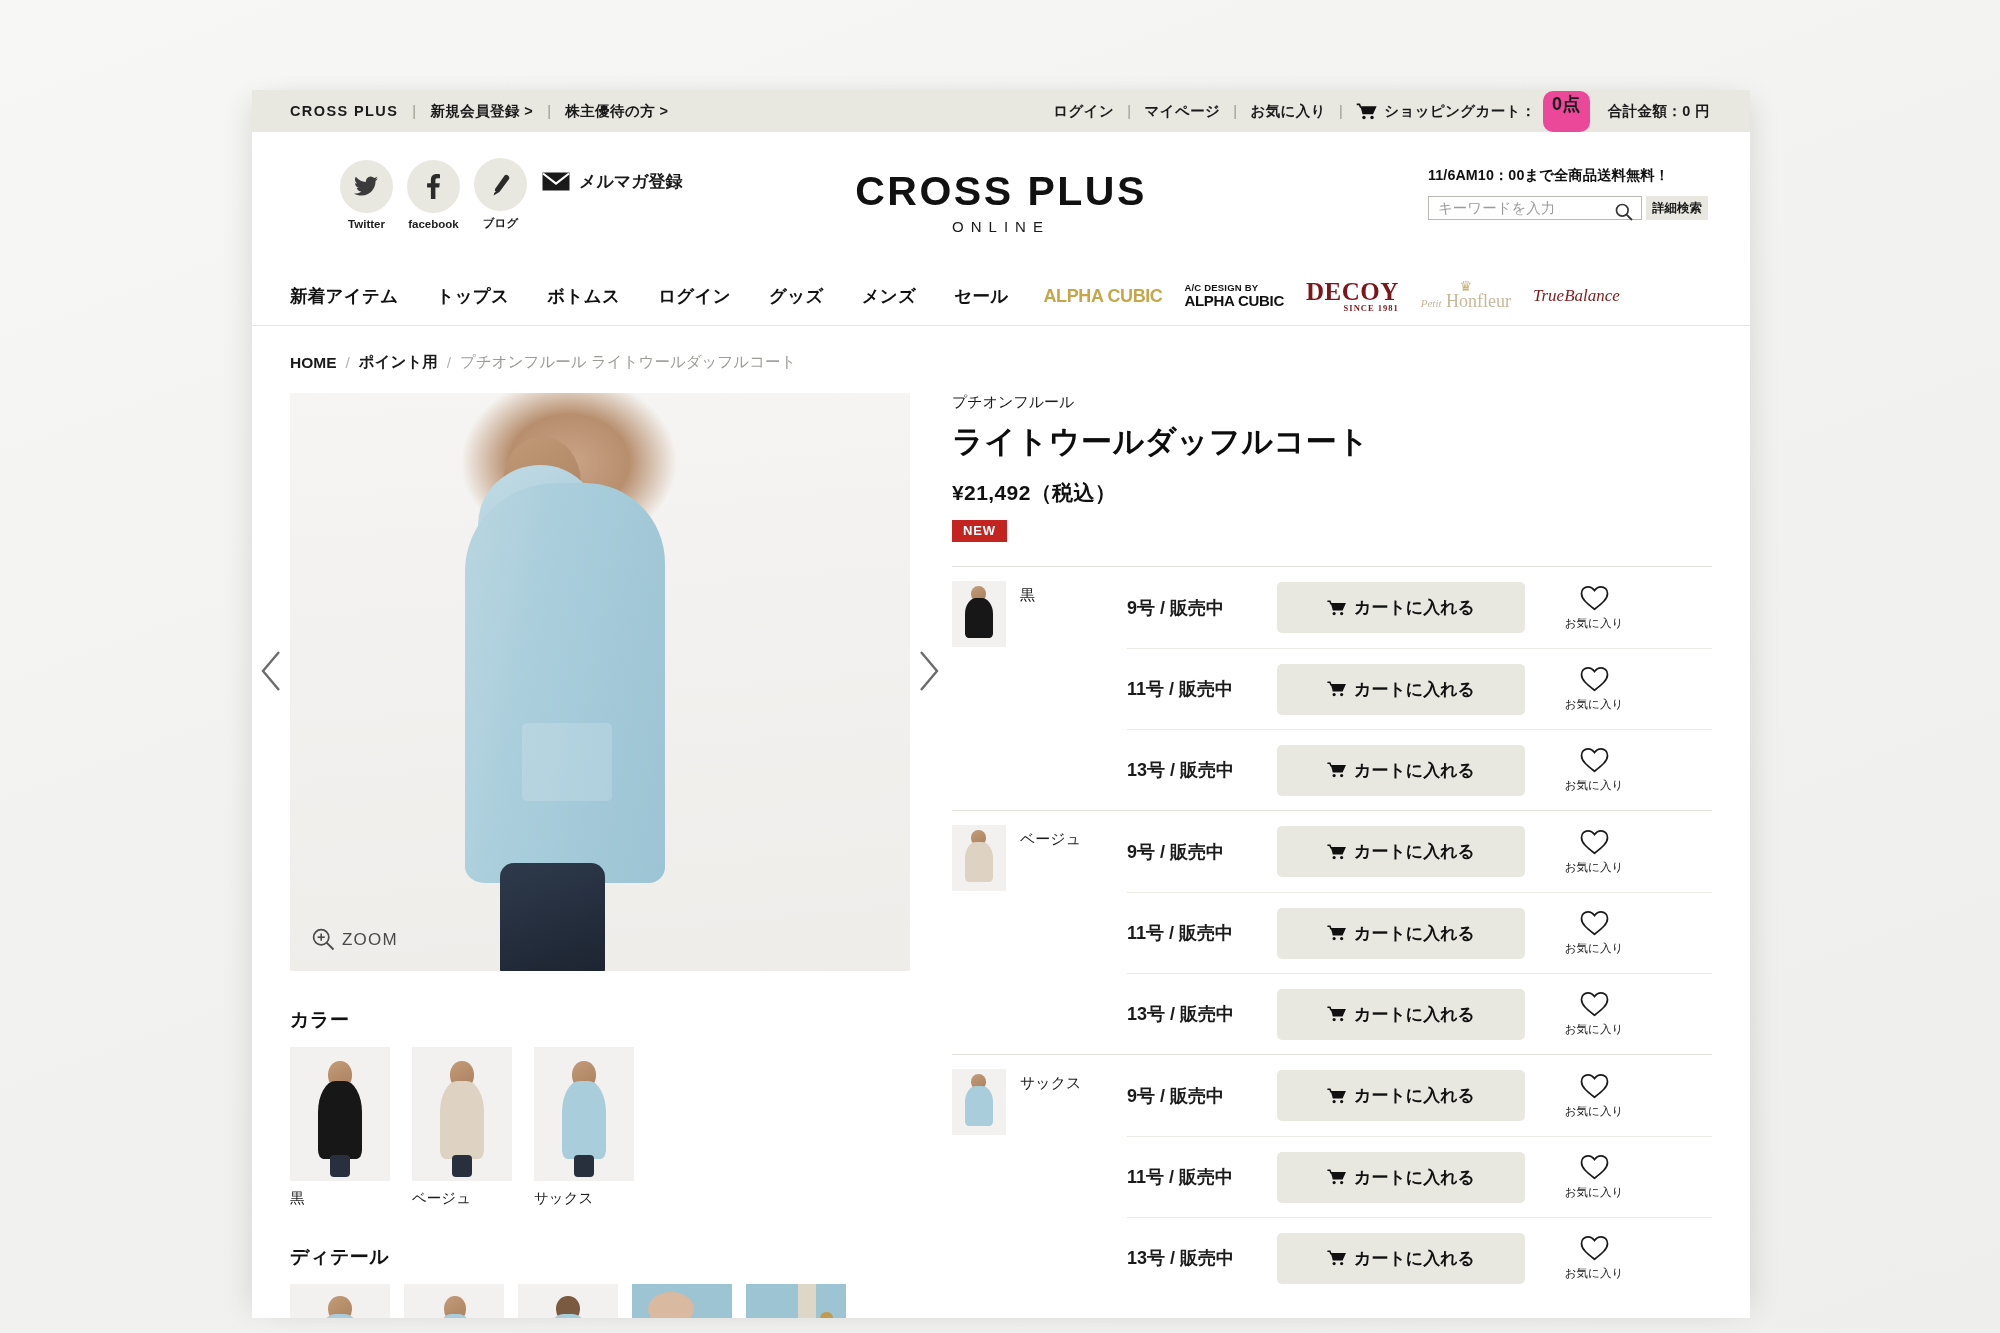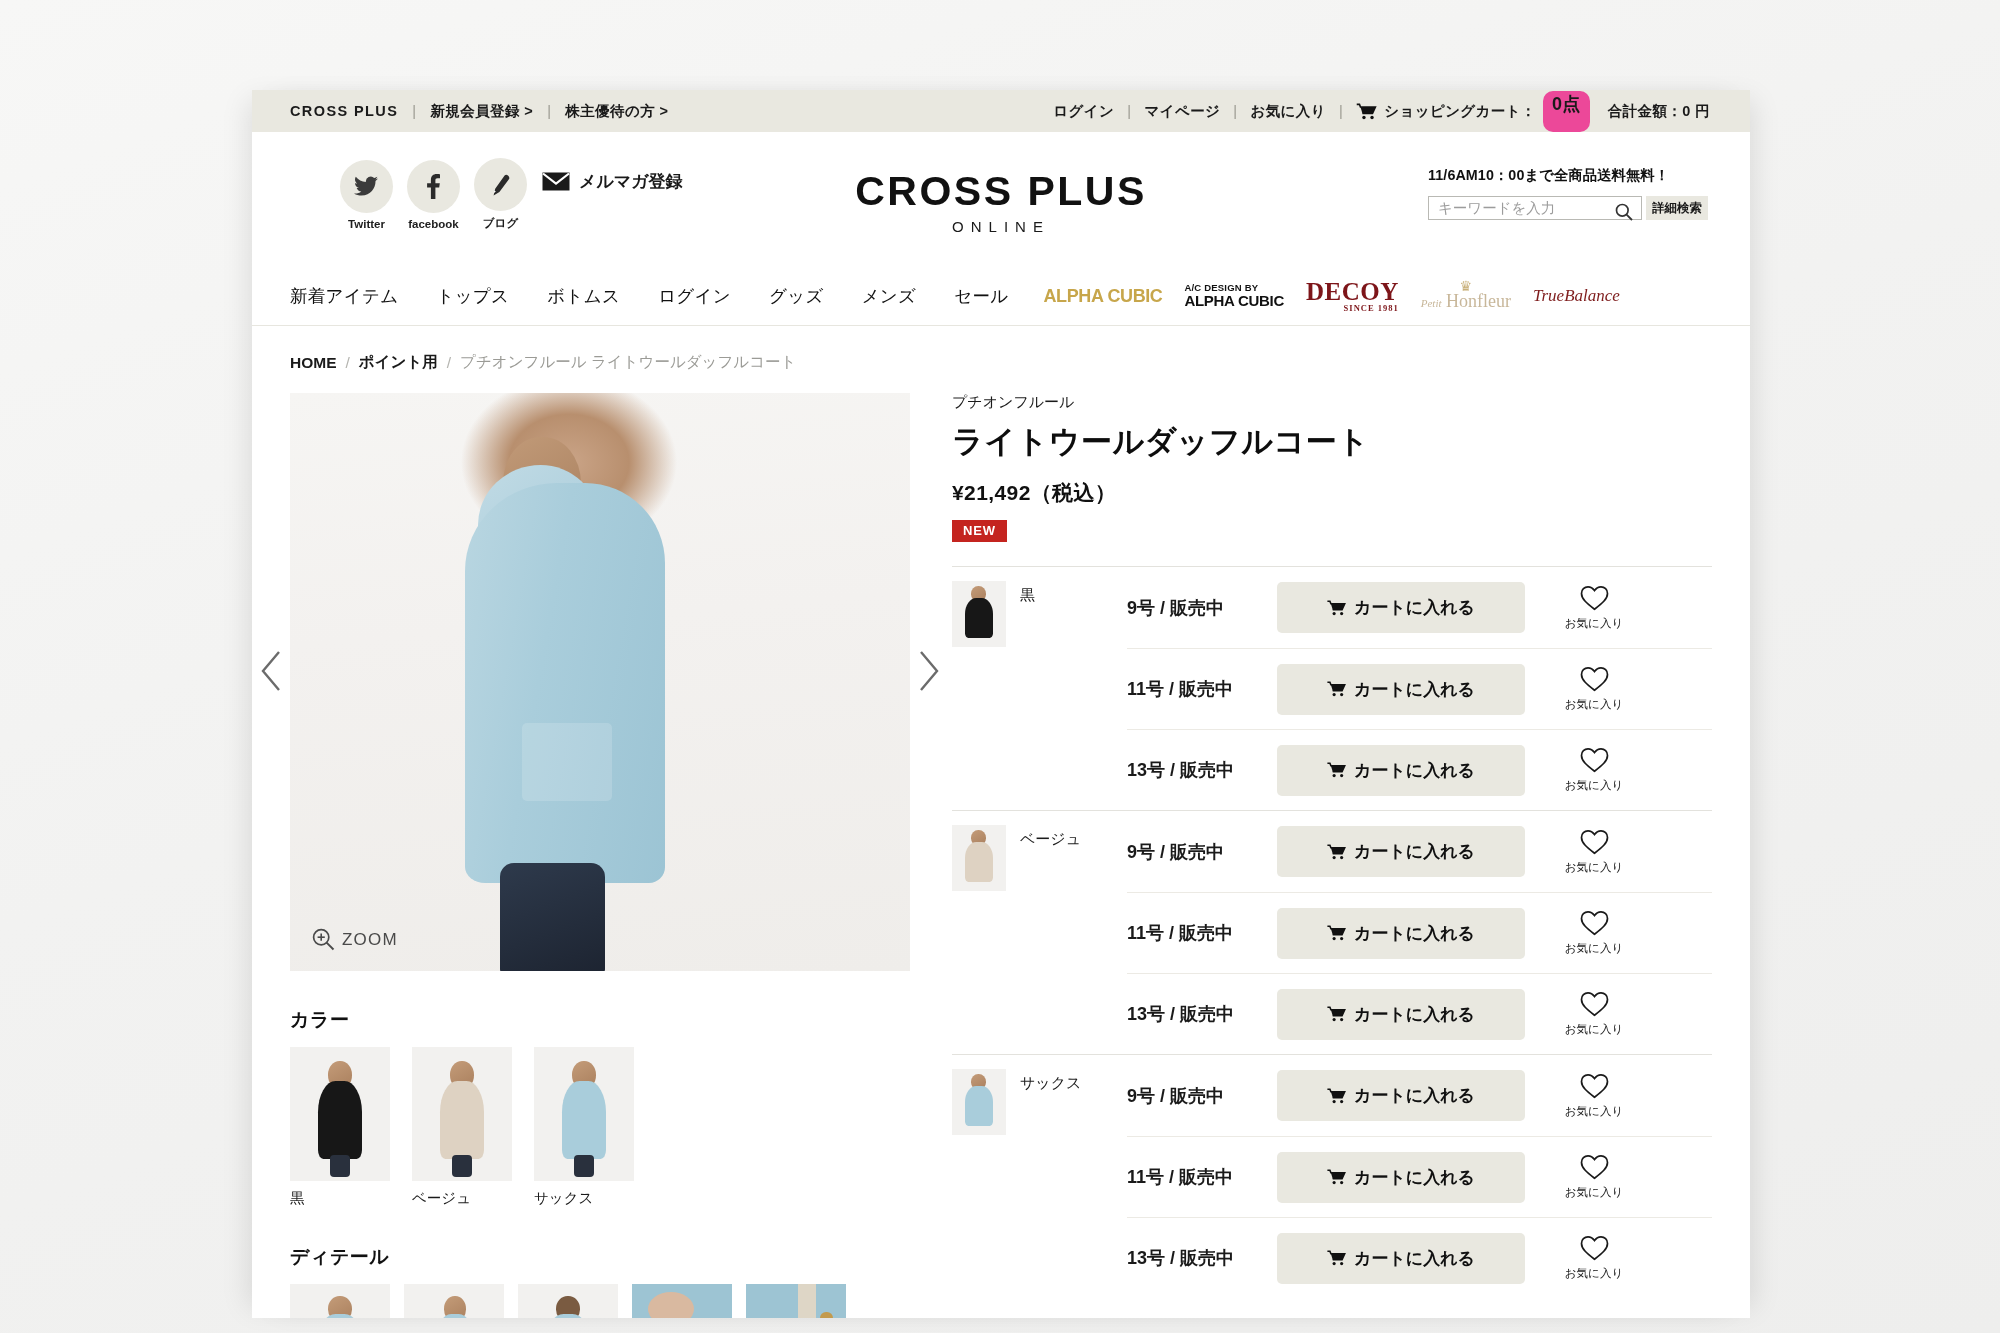--- a/index.html
+++ b/index.html
@@ -106,21 +106,21 @@
 
   
   .nav {
     height: 60px;
     display: flex; align-items: center;
     padding: 0 38px 0 38px;
     border-bottom: 1px solid #e7e6df;
     gap: 0;
   }
   .nav-item {
-    font-size: 17.5px; font-weight: normal; color: #111;
+    font-size: 17.5px; font-weight: bold; color: #111;
     cursor: pointer; white-space: nowrap;
     padding: 0 19px;
     letter-spacing: .3px;
   }
   .nav-item:first-child { padding-left: 0; }
   .brandlogos { display: flex; align-items: center; margin-left: 16px; gap: 22px; }
   .bl { cursor: pointer; white-space: nowrap; line-height: 1; }
   .bl-alpha { font-size: 18px; font-weight: bold; color: #c7a64b; letter-spacing: -.4px; }
   .bl-ac-top { font-size: 9.5px; font-weight: bold; color: #111; letter-spacing: .2px; }
   .bl-ac-bot { font-size: 15px; font-weight: bold; color: #111; letter-spacing: -.3px; }

